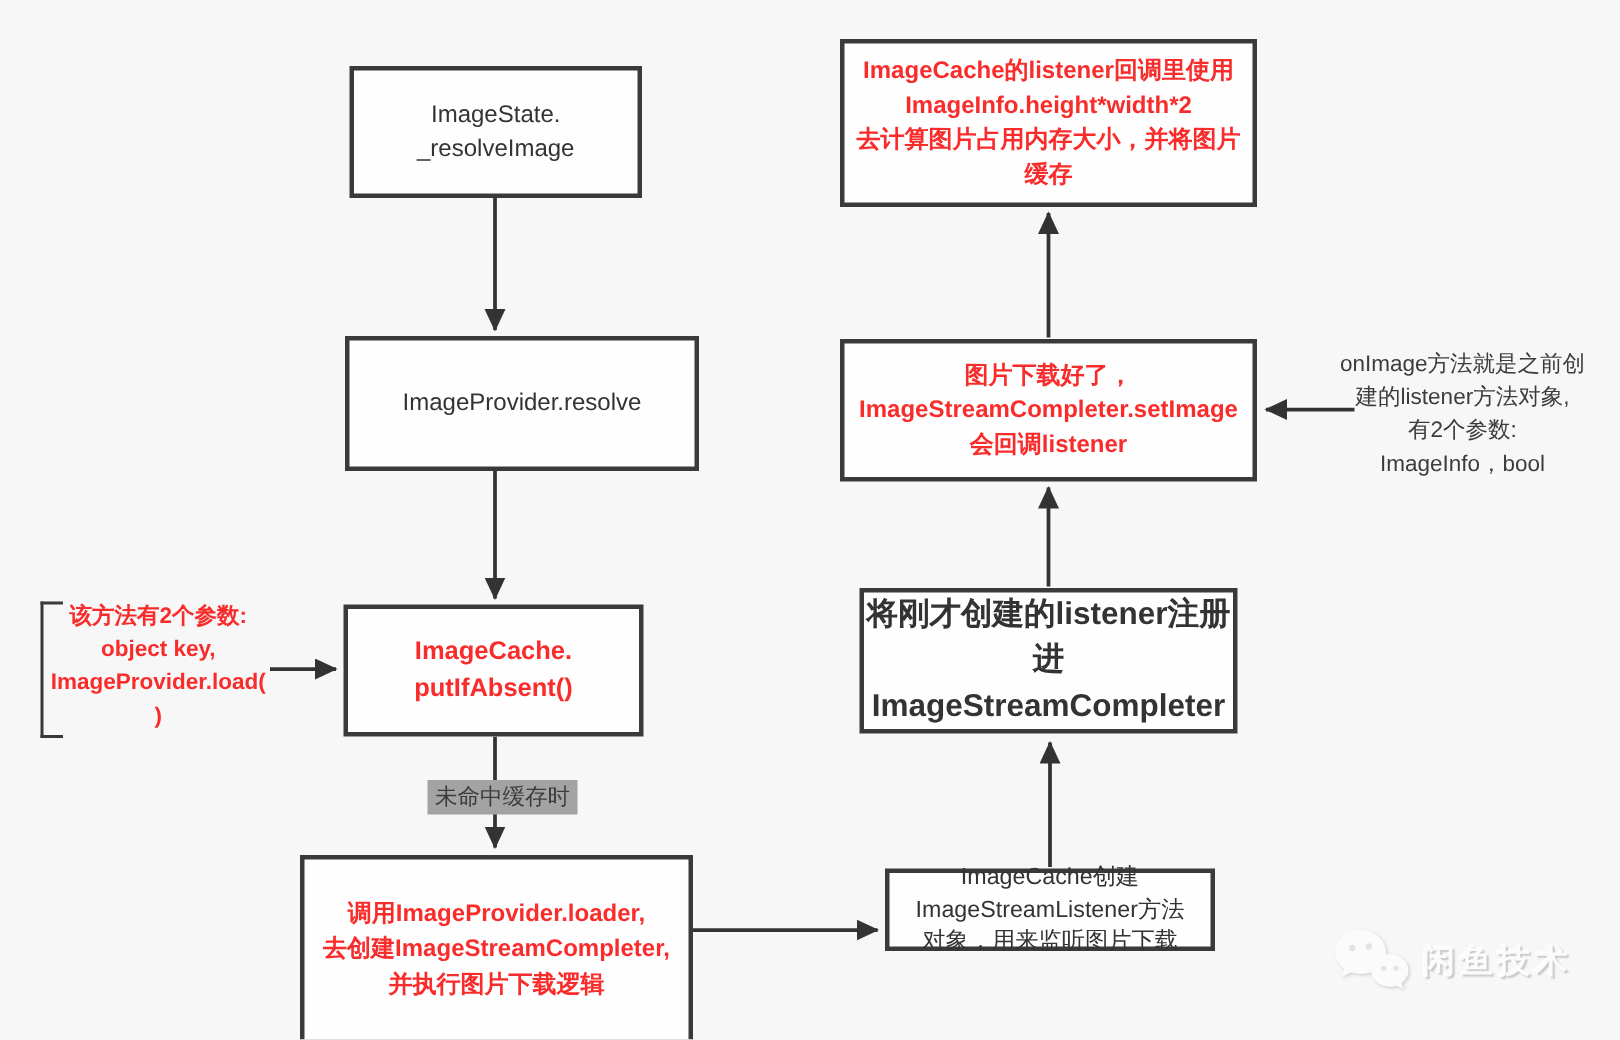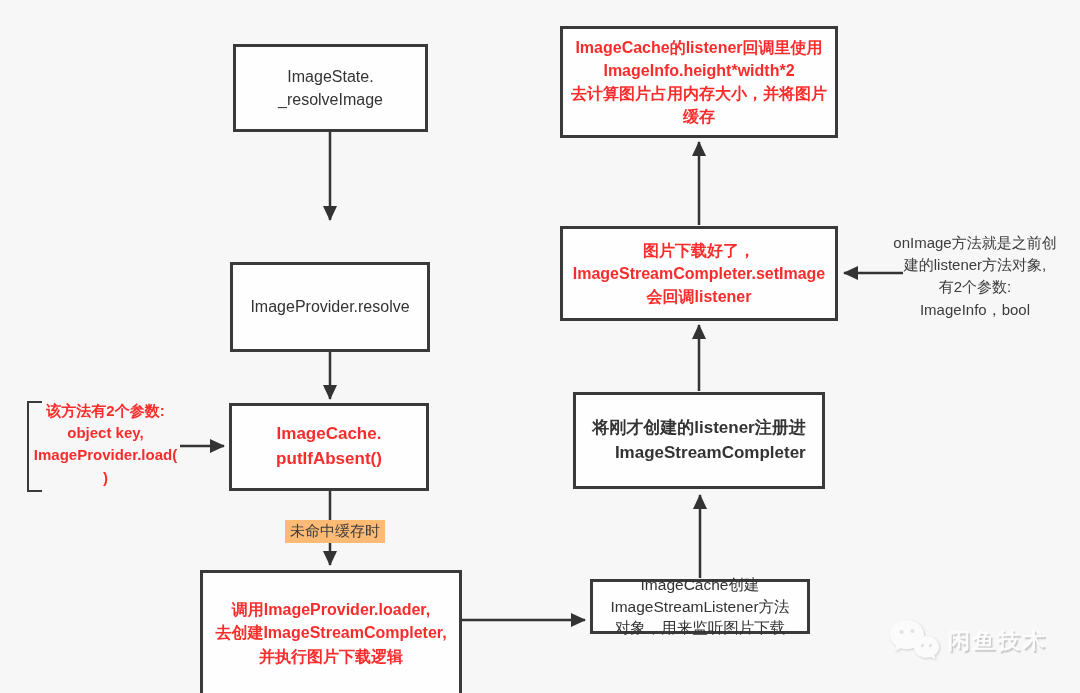--- a/index.html
+++ b/index.html
@@ -4,21 +4,21 @@
 <style>
   html,body{margin:0;padding:0;background:#f7f7f7;font-family:"Liberation Sans","DejaVu Sans",sans-serif;}
   .canvas{position:relative;width:1080px;height:693px;background:#f7f7f7;overflow:hidden;}
   .arrows{position:absolute;left:0;top:0;pointer-events:none;}
   .node{position:absolute;background:#fefefe;border:3px solid #3a3a3a;box-sizing:border-box;
         display:flex;align-items:center;justify-content:center;text-align:center;z-index:1;}
   .txt{white-space:pre-line;line-height:1.45;}
   .dark{color:#333;}
   .semibold{font-weight:600;}
   .red{color:#f92c2c;font-weight:700;}
-  .edge-label{position:absolute;z-index:2;background:#fdba74;color:#3c3c3c;font-size:15px;
+  .edge-label{position:absolute;z-index:2;background:#a3a3a3;color:#3c3c3c;font-size:15px;
         padding:2px 5px;z-index:2;}
   .annotation{position:absolute;text-align:center;white-space:pre-line;line-height:1.48;z-index:1;}
   .ann-left{left:33px;top:400px;width:145px;font-size:15px;}
   .ann-right{left:880px;top:232px;width:190px;font-size:15px;color:#3c3c3c;}
   .bracket{position:absolute;left:27px;top:401px;width:15px;height:91px;box-sizing:border-box;
         border-left:2.5px solid #3a3a3a;border-top:2.5px solid #3a3a3a;border-bottom:2.5px solid #3a3a3a;}
   .watermark{position:absolute;left:888px;top:618px;display:flex;align-items:center;gap:8px;z-index:3;}
   .wm-icon{filter:drop-shadow(1px 1px 1px #cfcfcf);}
   .wm-text{font-size:22px;font-weight:700;letter-spacing:3px;color:#fbfbfb;
         text-shadow:1.5px 1.5px 1px #c9c9c9, -0.5px -0.5px 0 #ffffff;}
@@ -45,21 +45,21 @@
       <line x1="903" y1="273" x2="844" y2="273" marker-end="url(#ah)"></line>
       <line x1="180" y1="446" x2="224" y2="446" marker-end="url(#ah)"></line>
     </g>
   </svg>
 
   <div class="node" style="left:233px;top:44px;width:195px;height:88px;">
     <div class="txt dark" style="font-size:16px;">ImageState.
 _resolveImage</div>
   </div>
 
-  <div class="node" style="left:230px;top:224px;width:200px;height:90px;margin-top:38px;">
+  <div class="node" style="left:230px;top:224px;width:236px;height:90px;">
     <div class="txt dark" style="font-size:16px;">ImageProvider.resolve</div>
   </div>
 
   <div class="node" style="left:229px;top:403px;width:200px;height:88px;">
     <div class="txt red" style="font-size:17px;">ImageCache.
 putIfAbsent()</div>
   </div>
 
   <div class="node" style="left:200px;top:570px;width:262px;height:126px;">
     <div class="txt red" style="font-size:16px;">调用ImageProvider.loader,
@@ -67,21 +67,21 @@
 并执行图片下载逻辑</div>
   </div>
 
   <div class="node" style="left:590px;top:579px;width:220px;height:55px;">
     <div class="txt dark" style="font-size:15.5px;line-height:1.4;">ImageCache创建
 ImageStreamListener方法
 对象，用来监听图片下载</div>
   </div>
 
   <div class="node" style="left:573px;top:392px;width:252px;height:97px;">
-    <div class="txt dark semibold" style="font-size:17px;text-align:right;">将刚才创建的listener注册进
+    <div class="txt dark semibold" style="font-size:21px;">将刚才创建的listener注册进
 ImageStreamCompleter</div>
   </div>
 
   <div class="node" style="left:560px;top:226px;width:278px;height:95px;">
     <div class="txt red" style="font-size:16px;">图片下载好了，
 ImageStreamCompleter.setImage
 会回调listener</div>
   </div>
 
   <div class="node" style="left:560px;top:26px;width:278px;height:112px;">

